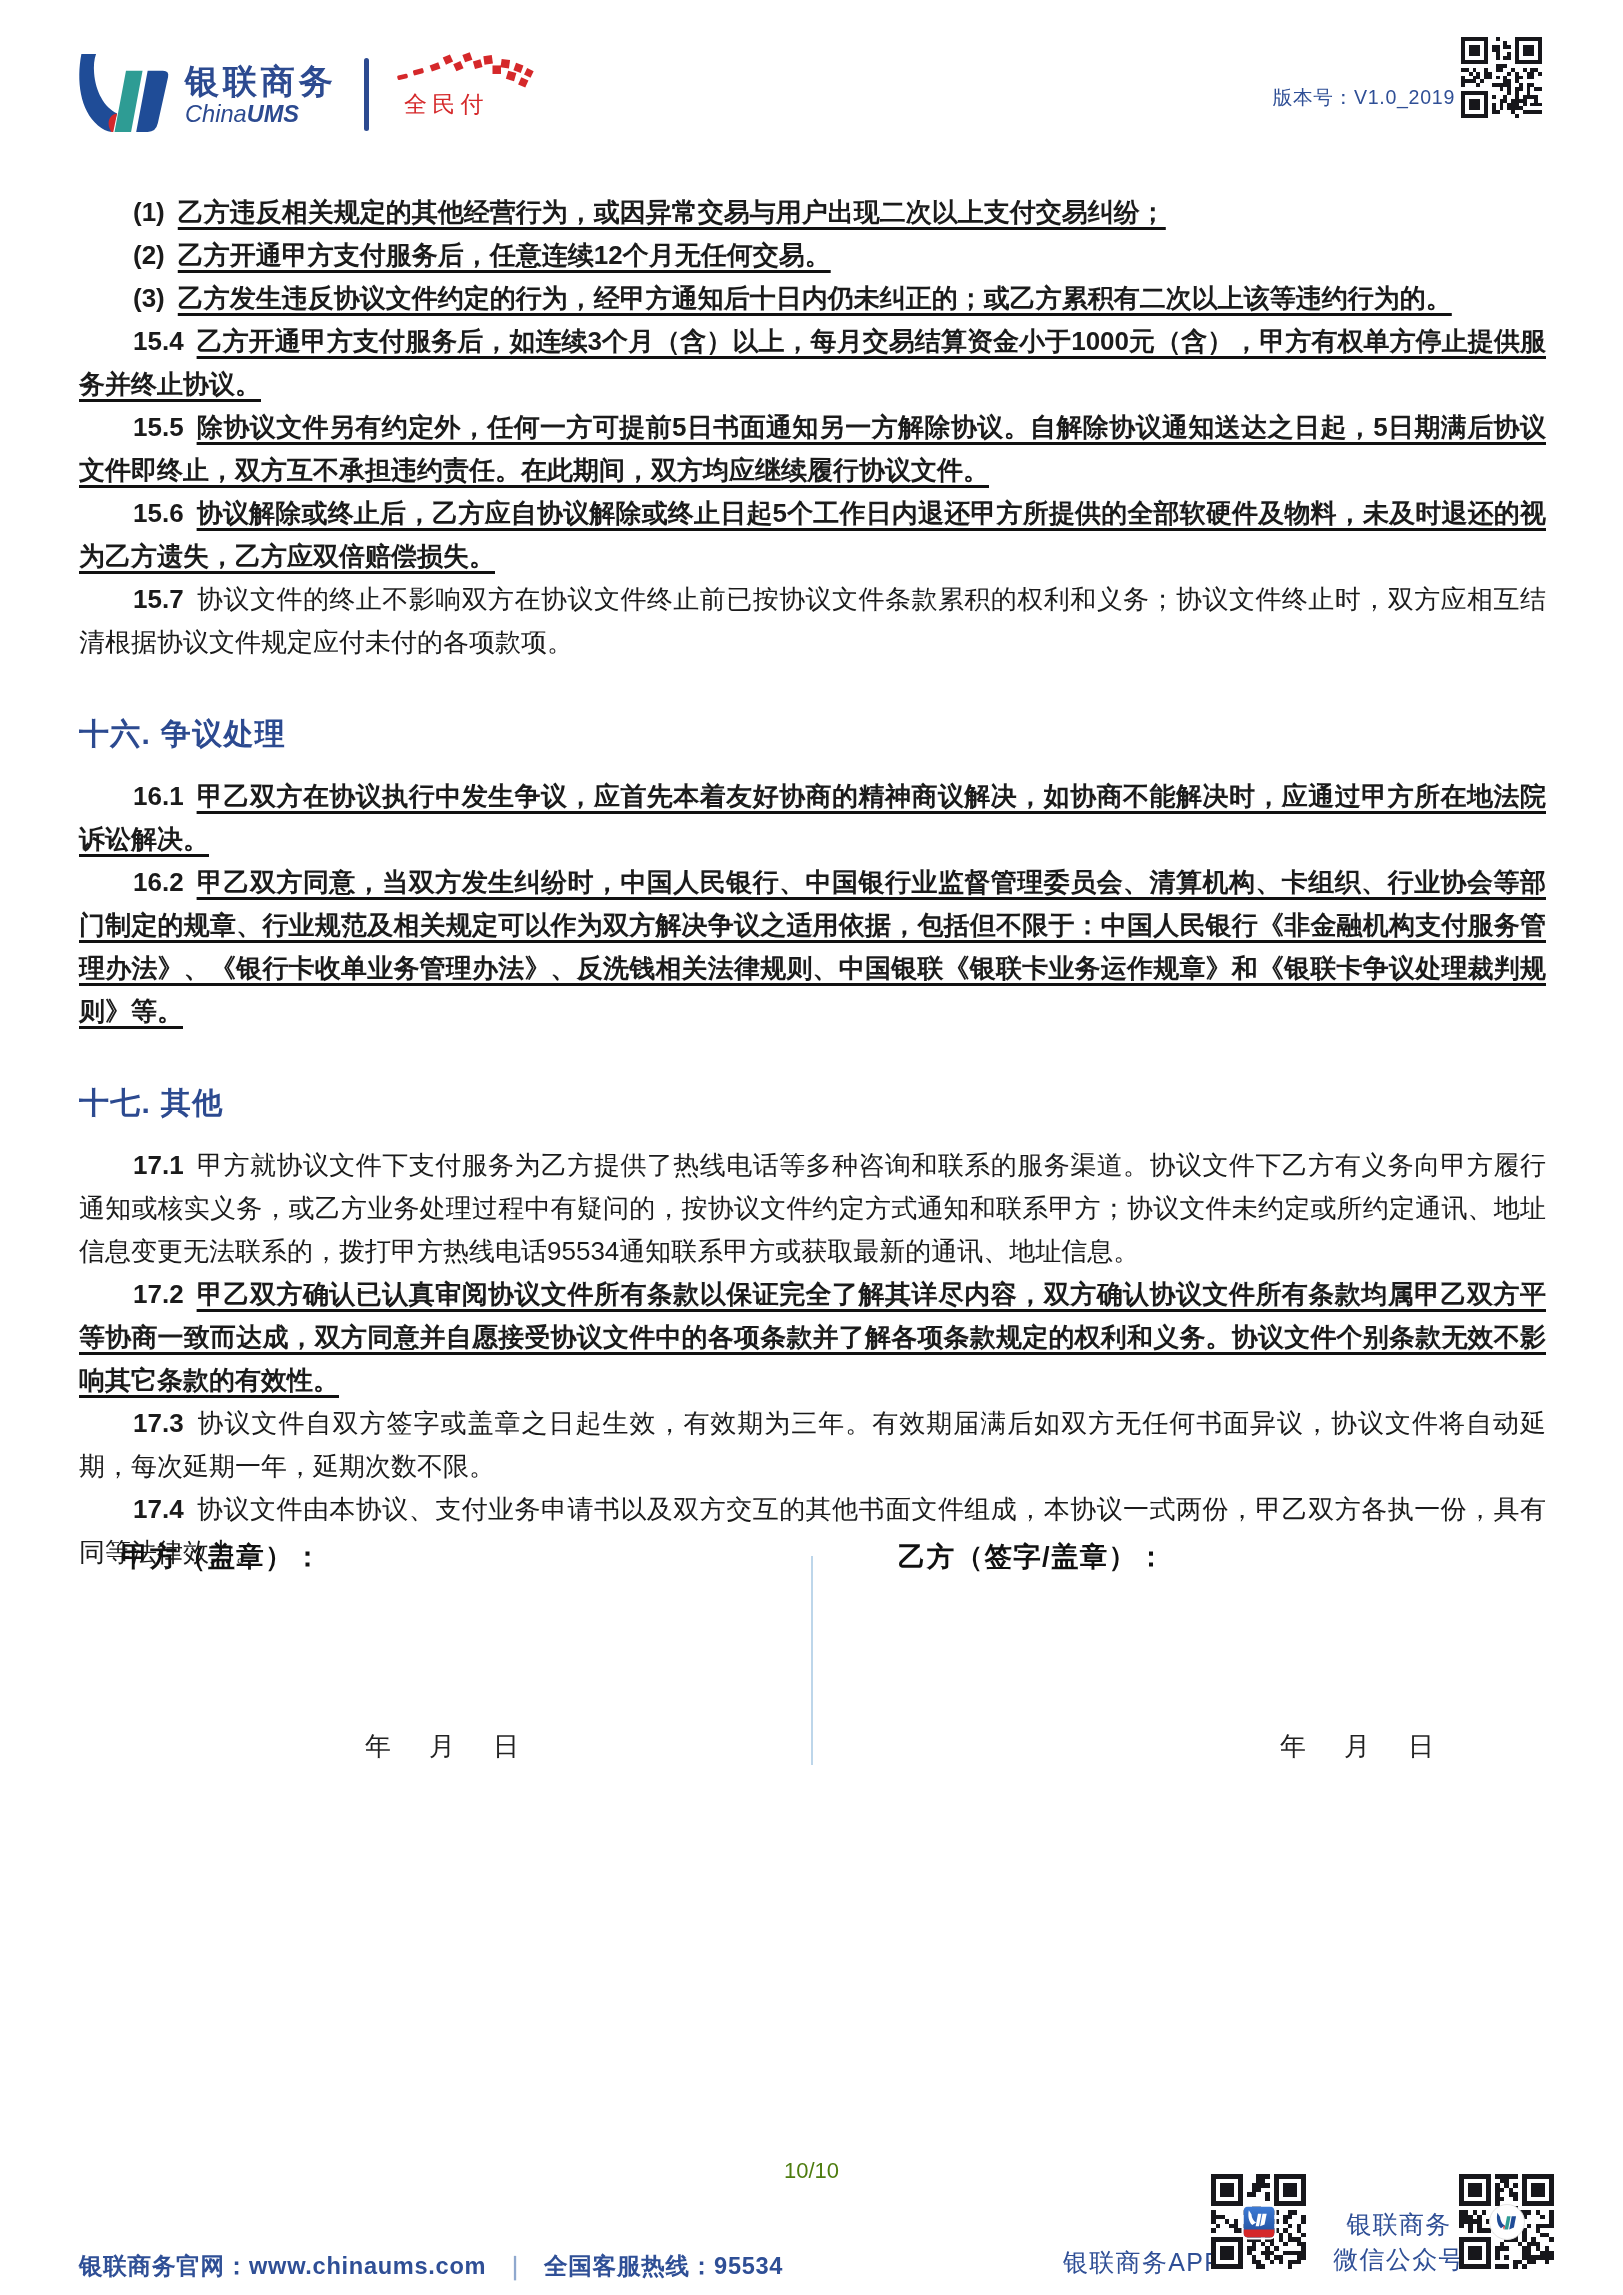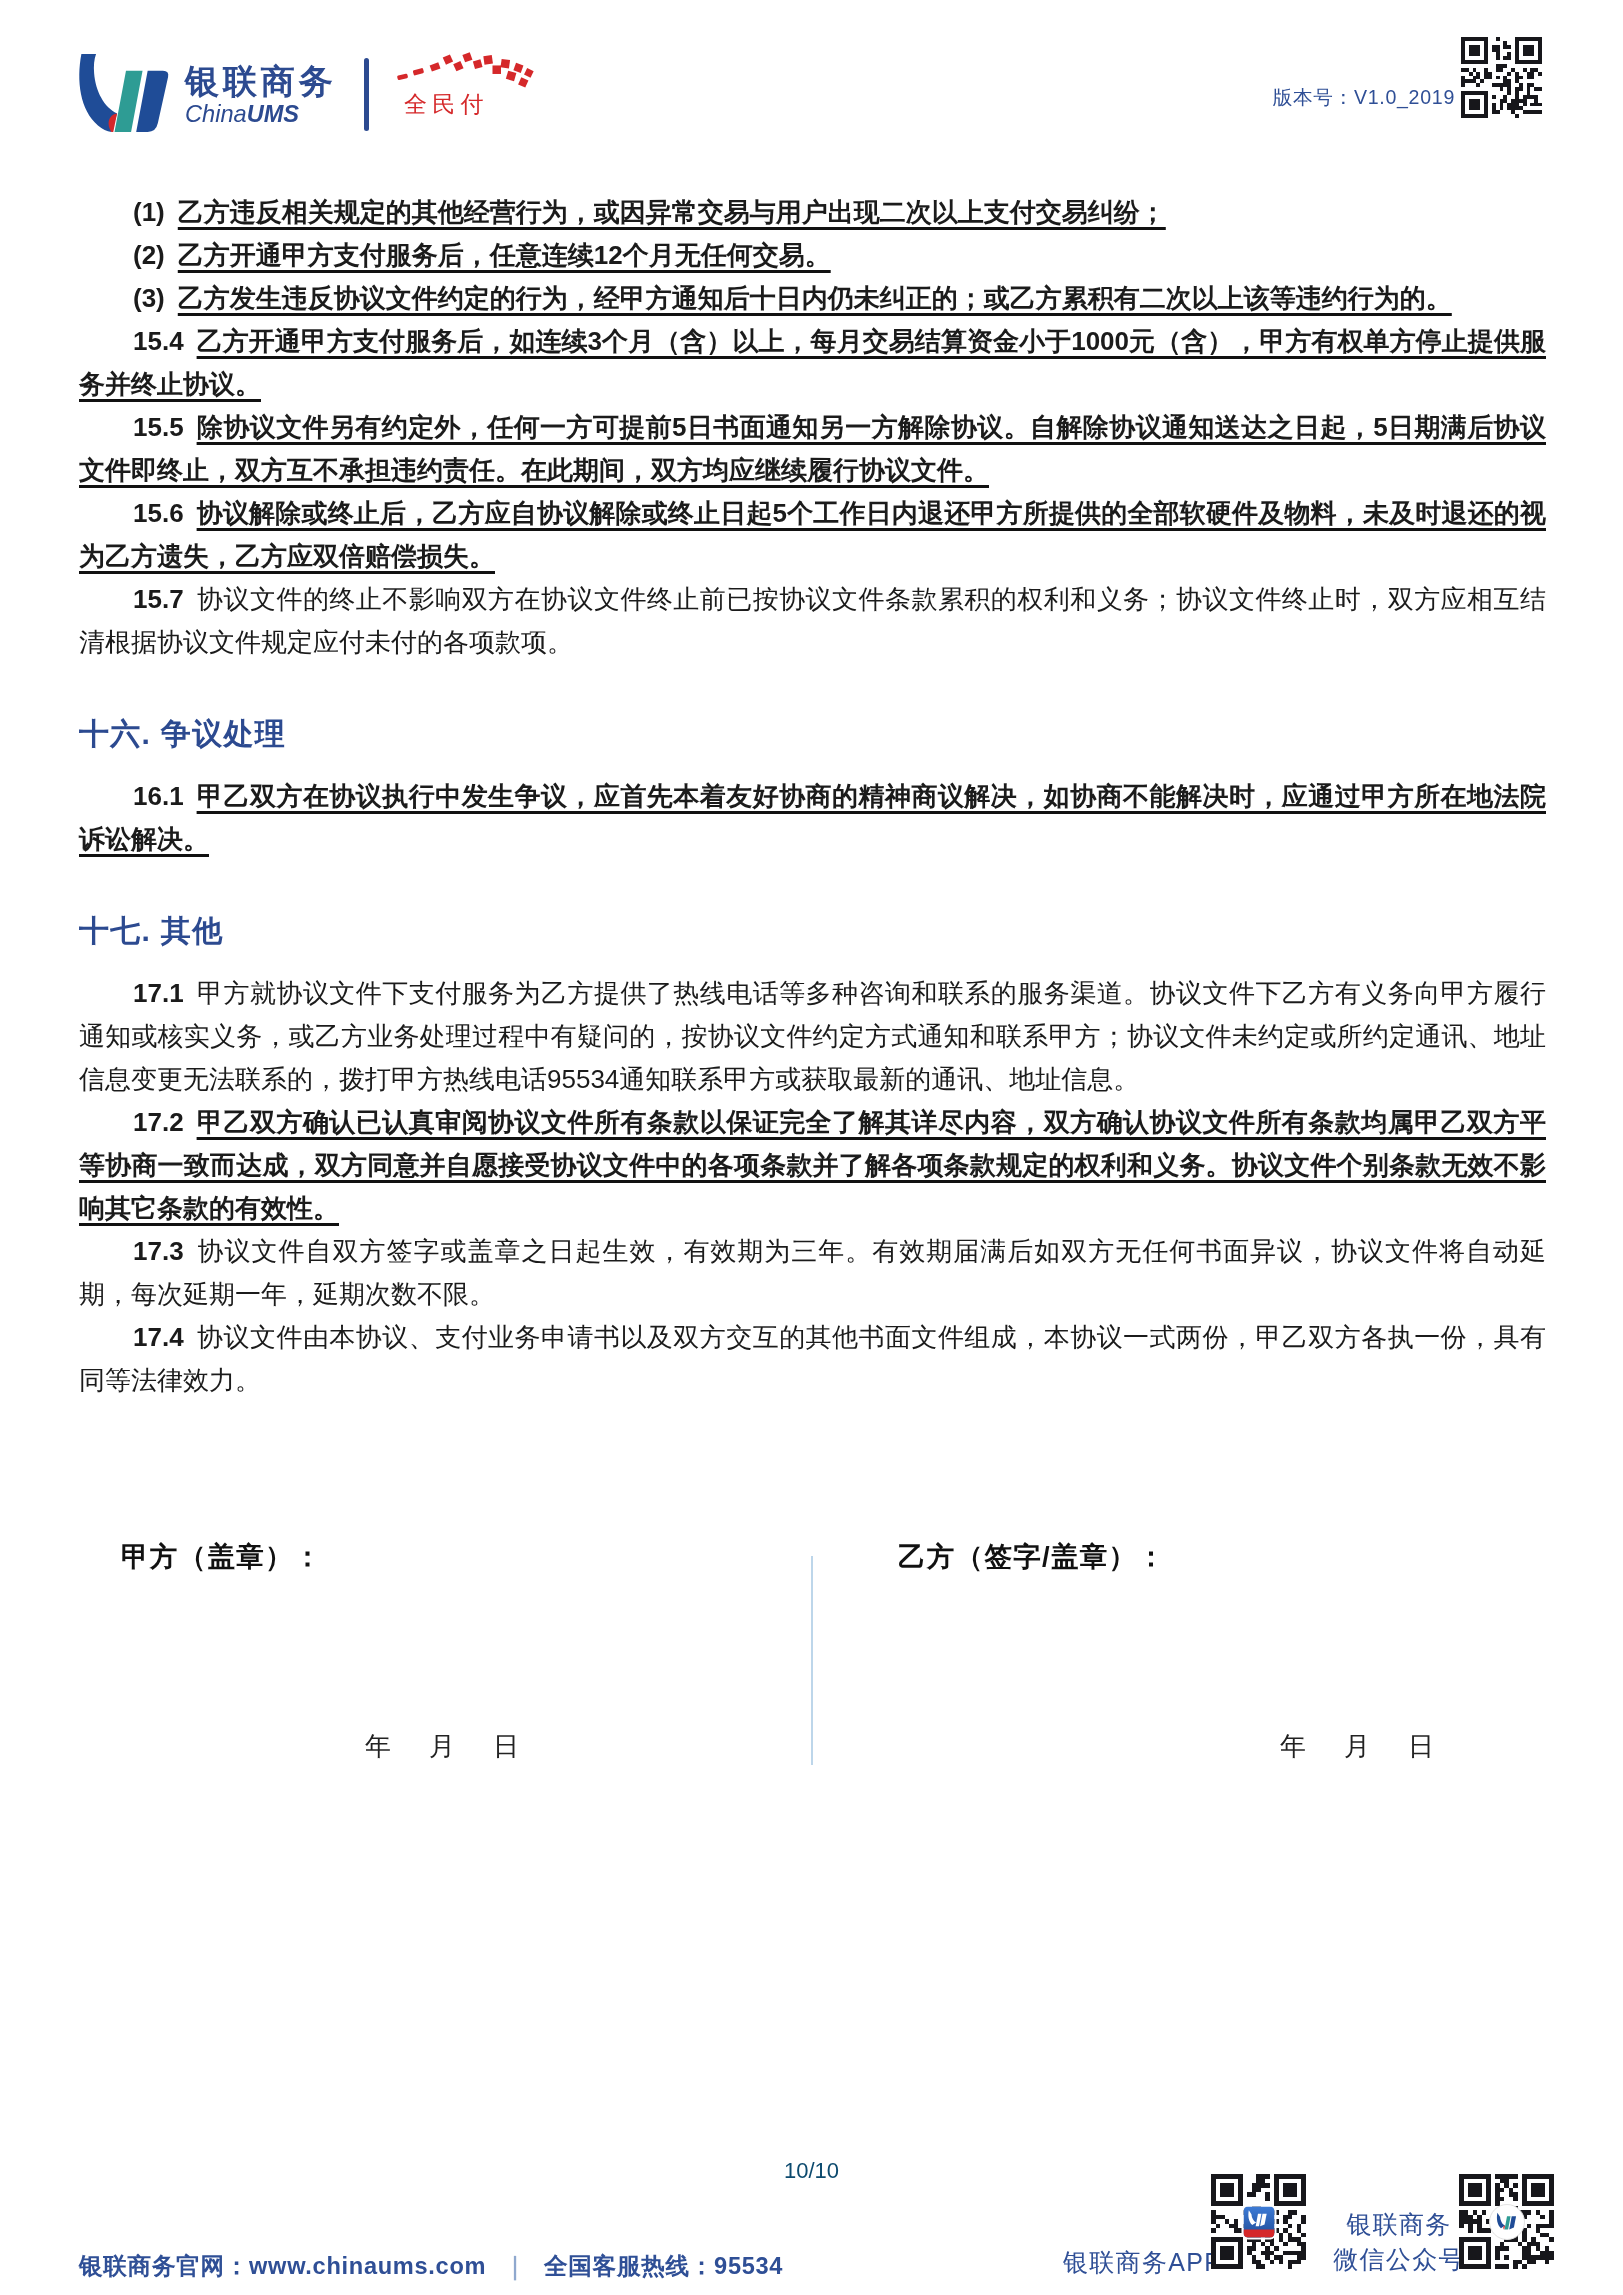--- a/index.html
+++ b/index.html
@@ -52,21 +52,21 @@
   }
   
   .sig-label{position:absolute;font-size:27.5px;font-weight:700;color:#111;letter-spacing:1.3px;}
   .sig-a{left:121px;top:1539px;}
   .sig-b{left:898px;top:1539px;}
   .sig-divider{position:absolute;left:811px;top:1556px;width:2px;height:209px;background:var(--lightblue);}
   .date-line{position:absolute;display:flex;gap:38px;font-size:26px;color:#222;}
   .date-a{left:365px;top:1729px;}
   .date-b{left:1280px;top:1729px;}
   
-  .page-num{position:absolute;left:0;right:0;top:2158px;text-align:center;color:#0c4a6e;font-size:22px;}
+  .page-num{position:absolute;left:0;right:0;top:2158px;text-align:center;color:#4d7c0f;font-size:22px;}
   .footer-line{position:absolute;left:79px;top:2250px;color:#2F4F96;font-size:23.6px;letter-spacing:0.7px;font-weight:bold;}
   .footer-line .sep{color:#8FA8CE;padding:0 17px;}
   .app-label{position:absolute;left:1063px;top:2246px;color:#2F4F96;font-size:25px;letter-spacing:1.3px;}
   .qr-app{left:1211px;top:2174px;}
   .qr-wechat{left:1459px;top:2174px;}
   .wechat-label{position:absolute;left:1327px;top:2207px;width:144px;text-align:center;color:#2F4F96;font-size:25px;line-height:35px;letter-spacing:1.3px;}
   .qr-overlay{position:absolute;left:50%;top:50%;transform:translate(-50%,-50%);}
   .app-badge{width:31px;height:31px;border-radius:6.5px;background:linear-gradient(#3D7BD6,#1F4C97);border:2px solid #fff;position:relative;overflow:hidden;}
   .app-badge .stripe{position:absolute;left:0;right:0;bottom:0;height:7.9px;background:var(--red);}
   .app-badge svg{position:absolute;left:4.6px;top:2.6px;}
@@ -240,20 +240,21 @@
   <div class="doc-body">
       <p class="clause"><span class="num">(1)</span><span class="txt u">乙方违反相关规定的其他经营行为，或因异常交易与用户出现二次以上支付交易纠纷；</span></p>
       <p class="clause"><span class="num">(2)</span><span class="txt u">乙方开通甲方支付服务后，任意连续12个月无任何交易。</span></p>
       <p class="clause"><span class="num">(3)</span><span class="txt u">乙方发生违反协议文件约定的行为，经甲方通知后十日内仍未纠正的；或乙方累积有二次以上该等违约行为的。</span></p>
       <p class="clause"><span class="num">15.4</span><span class="txt u">乙方开通甲方支付服务后，如连续3个月（含）以上，每月交易结算资金小于1000元（含），甲方有权单方停止提供服务并终止协议。</span></p>
       <p class="clause"><span class="num">15.5</span><span class="txt u">除协议文件另有约定外，任何一方可提前5日书面通知另一方解除协议。自解除协议通知送达之日起，5日期满后协议文件即终止，双方互不承担违约责任。在此期间，双方均应继续履行协议文件。</span></p>
       <p class="clause"><span class="num">15.6</span><span class="txt u">协议解除或终止后，乙方应自协议解除或终止日起5个工作日内退还甲方所提供的全部软硬件及物料，未及时退还的视为乙方遗失，乙方应双倍赔偿损失。</span></p>
       <p class="clause"><span class="num">15.7</span><span class="txt">协议文件的终止不影响双方在协议文件终止前已按协议文件条款累积的权利和义务；协议文件终止时，双方应相互结清根据协议文件规定应付未付的各项款项。</span></p>
       <h2 class="sec">十六. 争议处理</h2>
       <p class="clause"><span class="num">16.1</span><span class="txt u">甲乙双方在协议执行中发生争议，应首先本着友好协商的精神商议解决，如协商不能解决时，应通过甲方所在地法院诉讼解决。</span></p>
+      <p class="clause"><span class="num">16.2</span><span class="txt u">甲乙双方同意，当双方发生纠纷时，中国人民银行、中国银行业监督管理委员会、清算机构、卡组织、行业协会等部门制定的规章、行业规范及相关规定可以作为双方解决争议之适用依据，包括但不限于：中国人民银行《非金融机构支付服务管理办法》、《银行卡收单业务管理办法》、反洗钱相关法律规则、中国银联《银联卡业务运作规章》和《银联卡争议处理裁判规则》等。</span></p>
       <h2 class="sec">十七. 其他</h2>
       <p class="clause"><span class="num">17.1</span><span class="txt">甲方就协议文件下支付服务为乙方提供了热线电话等多种咨询和联系的服务渠道。协议文件下乙方有义务向甲方履行通知或核实义务，或乙方业务处理过程中有疑问的，按协议文件约定方式通知和联系甲方；协议文件未约定或所约定通讯、地址信息变更无法联系的，拨打甲方热线电话95534通知联系甲方或获取最新的通讯、地址信息。</span></p>
       <p class="clause"><span class="num">17.2</span><span class="txt u">甲乙双方确认已认真审阅协议文件所有条款以保证完全了解其详尽内容，双方确认协议文件所有条款均属甲乙双方平等协商一致而达成，双方同意并自愿接受协议文件中的各项条款并了解各项条款规定的权利和义务。协议文件个别条款无效不影响其它条款的有效性。</span></p>
       <p class="clause"><span class="num">17.3</span><span class="txt">协议文件自双方签字或盖章之日起生效，有效期为三年。有效期届满后如双方无任何书面异议，协议文件将自动延期，每次延期一年，延期次数不限。</span></p>
       <p class="clause"><span class="num">17.4</span><span class="txt">协议文件由本协议、支付业务申请书以及双方交互的其他书面文件组成，本协议一式两份，甲乙双方各执一份，具有同等法律效力。</span></p>
     </div>
 
   <div class="sig-label sig-a">甲方（盖章）：</div>
   <div class="sig-label sig-b">乙方（签字/盖章）：</div>
   <div class="sig-divider"></div>

